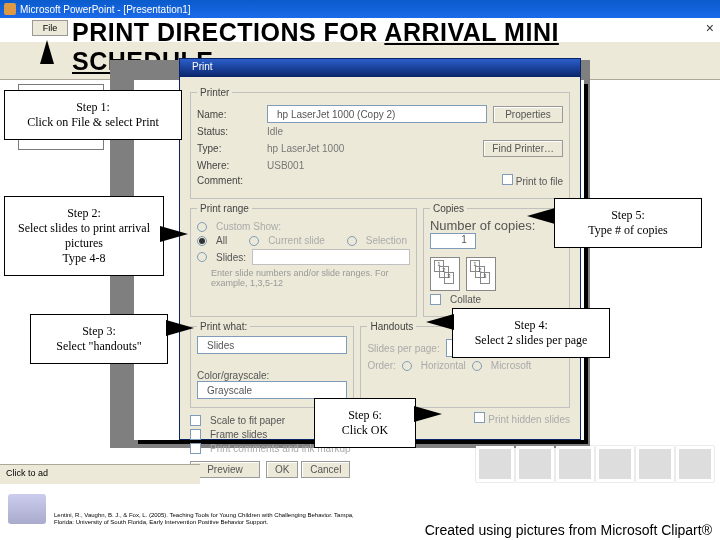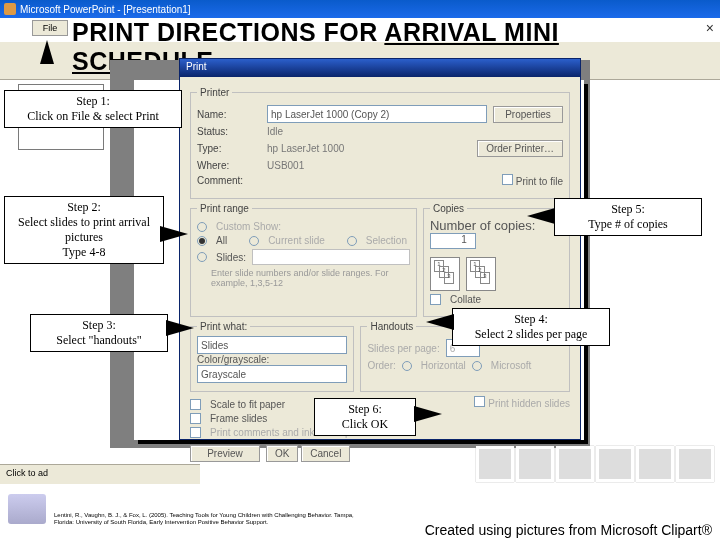--- a/index.html
+++ b/index.html
@@ -9,38 +9,38 @@
 .main-title{position:absolute;top:18px;left:72px;right:20px;font-size:25px;font-weight:bold;font-family:Arial,sans-serif;letter-spacing:0.5px}
 .main-title .underline{text-decoration:underline}
 .pp-close{position:absolute;top:20px;right:6px;font-size:14px;color:#333}
 .menu-stub{position:absolute;top:20px;left:32px;width:36px;height:16px;border:1px solid #999;background:#ece9d8;font-size:9px;text-align:center;line-height:14px}
 .toolbar-strip{position:absolute;top:42px;left:0;right:0;height:38px;background:#ece9d8;border-bottom:1px solid #aca899}
 .slide-thumb{position:absolute;top:84px;left:18px;width:86px;height:66px;border:1px solid #7a7a7a;background:#fff}
 .work-bg{position:absolute;top:60px;left:110px;width:480px;height:388px;background:#7f7f7f}
 .white-slide{position:absolute;top:80px;left:134px;width:450px;height:360px;background:#fff;box-shadow:4px 4px 0 #000}
 
 .dialog{position:absolute;top:58px;left:179px;width:402px;height:382px;background:#ece9d8;border:1px solid #0a246a;font-size:10px}
-.dlg-title{height:18px;background:linear-gradient(#2b5fcb,#0a246a);color:#fff;font-size:10px;padding:2px 6px}
+.dlg-title{height:18px;background:linear-gradient(#2b5fcb,#0a246a);color:#fff;font-size:10px;padding:2px 12px}
 .dlg-body{padding:6px 10px 6px 10px;color:#555}
 .row{display:flex;align-items:center;margin:3px 0;gap:6px}
 .lbl{width:64px;color:#444}
 .val{color:#777}
-.combo{flex:1;height:18px;border:1px solid #7f9db9;background:#fff;font-size:10px;padding:1px 3px;display:flex;align-items:center}
+.combo{flex:1;height:18px;border:1px solid #7f9db9;background:#fff;font-size:10px;padding:1px 9px;display:flex;align-items:center}
 .btn{border:1px solid #999;background:#ece9d8;padding:2px 8px;font-size:10px;min-width:70px;text-align:center;box-shadow:1px 1px 0 #fff inset}
 .chk{width:11px;height:11px;border:1px solid #7f9db9;background:#fff;display:inline-block;margin-right:3px}
 fieldset{border:1px solid #c0c0c0;padding:4px 6px 8px 6px;margin-top:4px}
 legend{font-size:10px;color:#444;padding:0 3px}
 .radio{width:10px;height:10px;border:1px solid #7f9db9;border-radius:50%;display:inline-block;margin-right:3px;position:relative}
 .radio.on:after{content:"";position:absolute;top:1px;left:1px;width:6px;height:6px;background:#333;border-radius:50%}
 .input-sm{width:46px;height:16px;border:1px solid #7f9db9;background:#fff;font-size:10px;text-align:right;padding:0 8px 0 2px}
 .slideinput{flex:1;height:16px;border:1px solid #c0c0c0;background:#fff}
 .pagediag{width:30px;height:34px;border:1px solid #888;background:#fff;position:relative;display:inline-block}
 .pagediag span{position:absolute;width:10px;height:12px;border:1px solid #888;font-size:6px;text-align:center}
 
-.callout{position:absolute;background:#fff;border:1px solid #000;font-size:12px;font-family:"Times New Roman",serif;text-align:center;padding:3px 6px;line-height:1.25}
+.callout{position:absolute;background:#fff;border:1px solid #000;font-size:12px;font-family:"Times New Roman",serif;text-align:center;padding:9px 6px;line-height:1.25}
 .arrow{position:absolute;width:0;height:0}
 .arrow-right{border-top:8px solid transparent;border-bottom:8px solid transparent;border-left:28px solid #000}
 .arrow-left{border-top:8px solid transparent;border-bottom:8px solid transparent;border-right:28px solid #000}
 .arrow-up{border-left:7px solid transparent;border-right:7px solid transparent;border-bottom:24px solid #000}
 
 .photos{position:absolute;top:446px;right:6px;display:flex;gap:2px}
 .photo{width:38px;height:36px;background:#ddd;border:3px solid #fff;box-shadow:0 0 1px #888}
 .status-strip{position:absolute;bottom:56px;left:0;width:200px;height:20px;background:#ece9d8;font-size:9px;padding:3px 6px;border-top:1px solid #aca899}
 .citation{position:absolute;bottom:14px;left:54px;font-size:6px;line-height:1.2;color:#000;width:300px}
 .footer-credit{position:absolute;bottom:2px;right:8px;font-size:14px}
@@ -76,21 +76,21 @@
         <div class="combo">hp LaserJet 1000 (Copy 2)</div>
         <div class="btn">Properties</div>
       </div>
       <div class="row">
           <span class="lbl">Status:</span>
           <span class="val">Idle</span>
         </div>
       <div class="row">
         <span class="lbl">Type:</span>
         <span class="val">hp LaserJet 1000</span>
-        <div style="margin-left:auto" class="btn">Order Printer…</div>
+        <div style="margin-left:auto" class="btn">Find Printer…</div>
       </div>
       <div class="row">
           <span class="lbl">Where:</span>
           <span class="val">USB001</span>
         </div>
       <div class="row">
         <span class="lbl">Comment:</span>
         <span style="margin-left:auto"><span class="chk"></span><span>Print to file</span></span>
       </div>
     </fieldset>
@@ -139,21 +139,21 @@
             <span class="chk"></span>
             <span>Collate</span>
           </div>
       </fieldset>
     </div>
 
     <div style="display:flex;gap:6px">
       <fieldset style="flex:1">
         <legend>Print what:</legend>
         <div class="combo">Slides</div>
-        <div style="margin-top:0;color:#555">Color/grayscale:</div>
+        <div style="margin-top:16px;color:#555">Color/grayscale:</div>
         <div class="combo">Grayscale</div>
       </fieldset>
       <fieldset style="flex:1.3">
         <legend>Handouts</legend>
         <div class="row" style="color:#aaa">
             <span>Slides per page:</span>
             <div class="combo" style="width:34px;flex:none;color:#aaa">6</div>
           </div>
         <div class="row" style="color:#aaa">
           <span>Order:</span>

